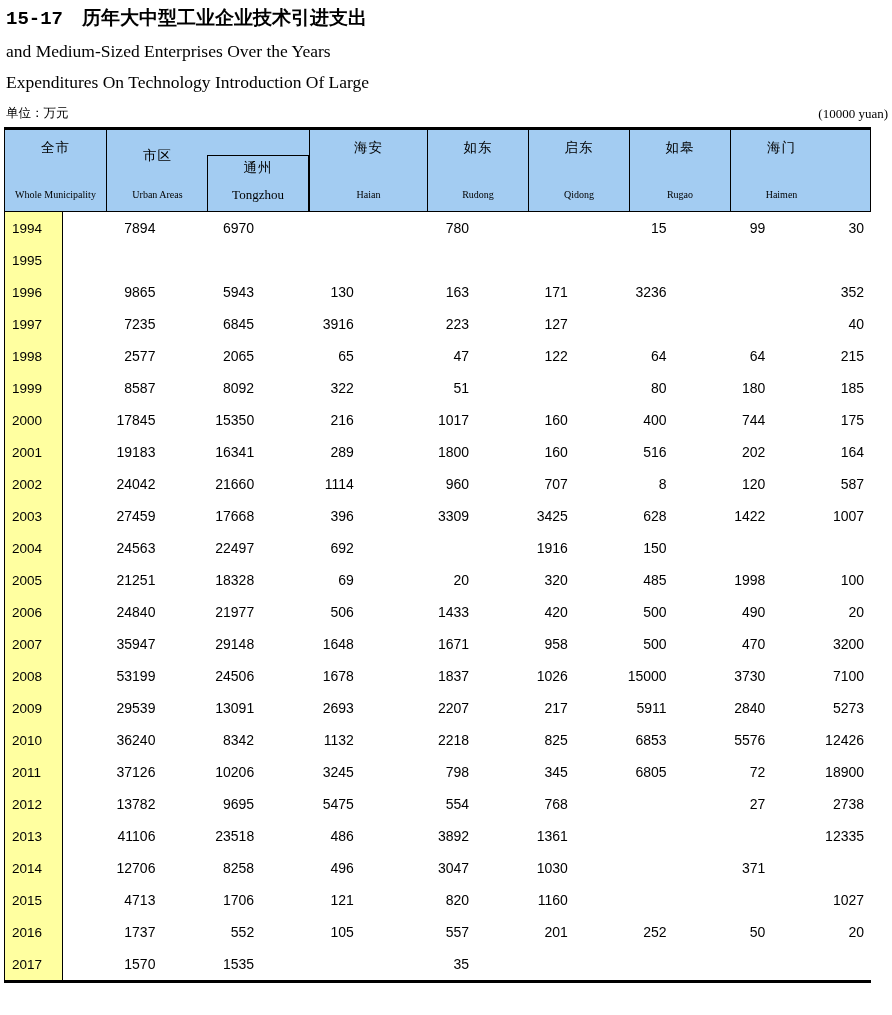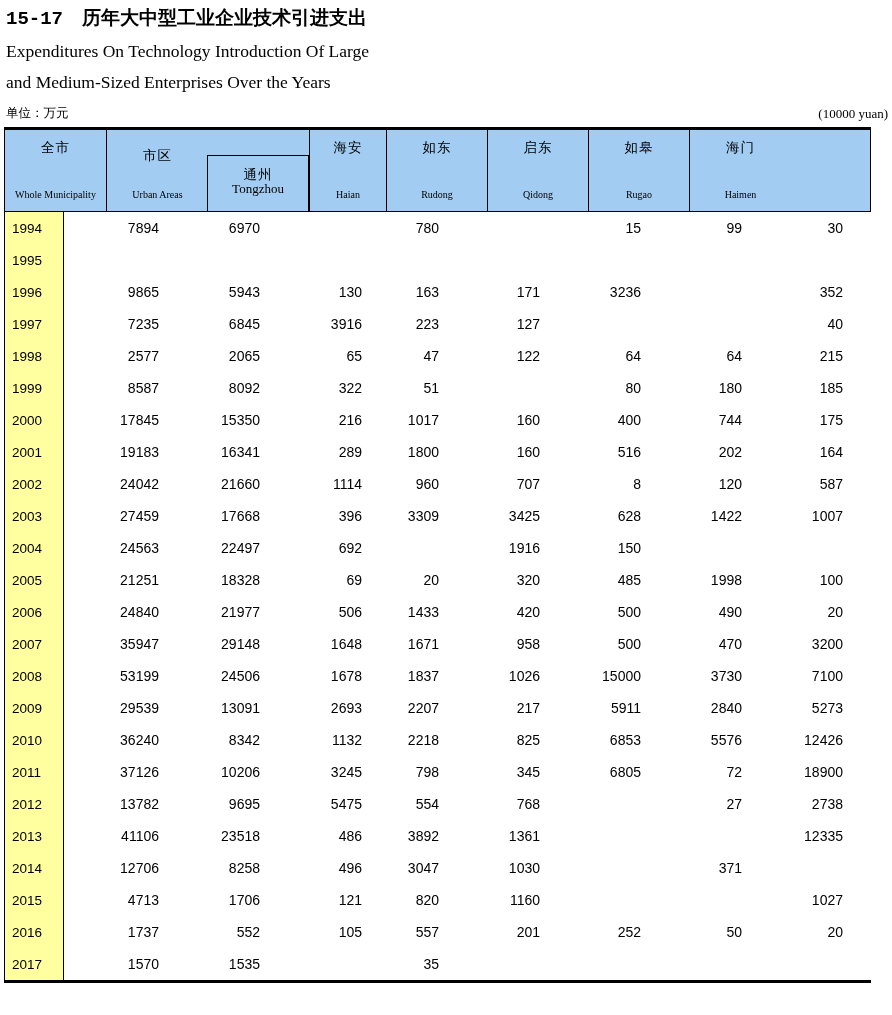--- a/index.html
+++ b/index.html
@@ -58,21 +58,21 @@
   .th-double .zh {
     position:absolute; top:19px; left:0; width:101px; text-align:center;
   }
   .th-double .en {
     position:absolute; bottom:9px; left:0; width:101px; text-align:center;
   }
   .nested-box {
     position:absolute; top:25px; right:0; bottom:0; width:102px;
     border:1px solid var(--border-color,#000);
     border-bottom:none;
-    display:flex; flex-direction:column; align-items:center; justify-content:center;
+    display:flex; flex-direction:column; align-items:center; justify-content:space-between;
     padding:5px 1px 9px 1px;
     font-size:13px; line-height:14px; text-align:center;
   }
   .nested-box .zh2 { font-size:13.5px; letter-spacing:1px; }
   .nested-box .en2 { font-size:13px; }
 
   .tbody {
     border-left:1px solid var(--border-color,#000);
     border-bottom:3px solid var(--border-color,#000);
   }
@@ -86,31 +86,31 @@
   .td-year {
     background:var(--year-bg, #FFFFA0);
     border-right:1px solid var(--border-color,#000);
     justify-content:flex-start;
     padding:0 0 0 7px;
     font-size:13.5px;
   }
 
   
   .w-year{width:59px;} .w-c1{width:102px;} .w-c2d{width:203px;}
-  .w-c2{width:101px;} .w-c3{width:102px;} .w-c4{width:77px;}
+  .w-c2{width:101px;} .w-c3{width:102px;} .w-c4{width:118px;}
   .w-c5{width:101px;} .w-c6{width:101px;} .w-c7{width:101px;} .w-c8{width:101px;}
 </style>
 </head>
 <body>
 
 <div class="page">
 
   <div class="title-zh">15-17　历年大中型工业企业技术引进支出</div>
+  <div class="title-en">and Medium-Sized Enterprises Over the Years</div>
   <div class="title-en">Expenditures On Technology Introduction Of Large</div>
-  <div class="title-en">and Medium-Sized Enterprises Over the Years</div>
 
   <div class="unit-row">
     <span class="unit-left">单位：万元</span>
     <span class="unit-right">(10000 yuan)</span>
   </div>
 
   <div class="stat-table">
 
     <div class="thead">
       <div class="th w-c1">

